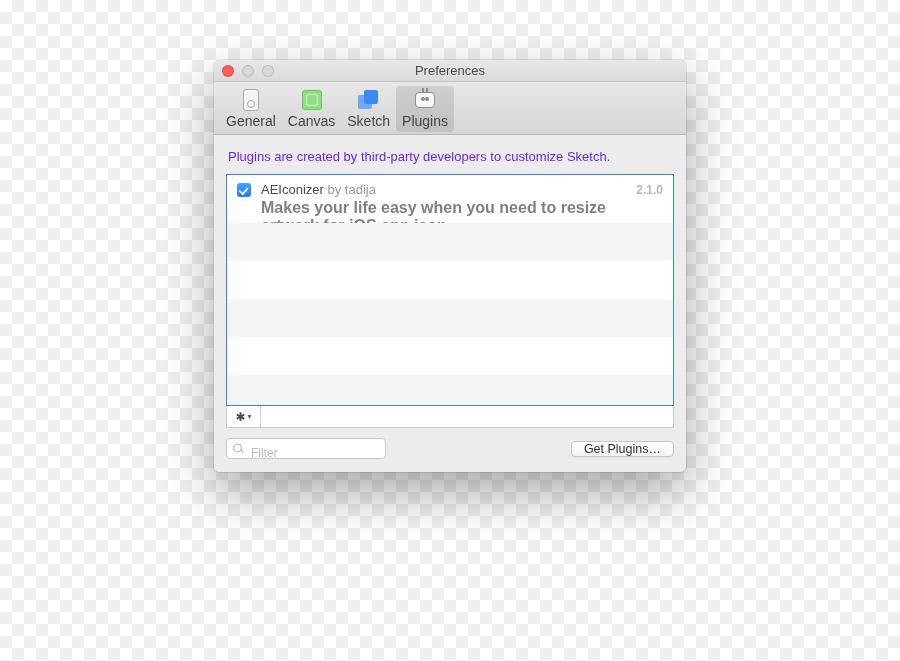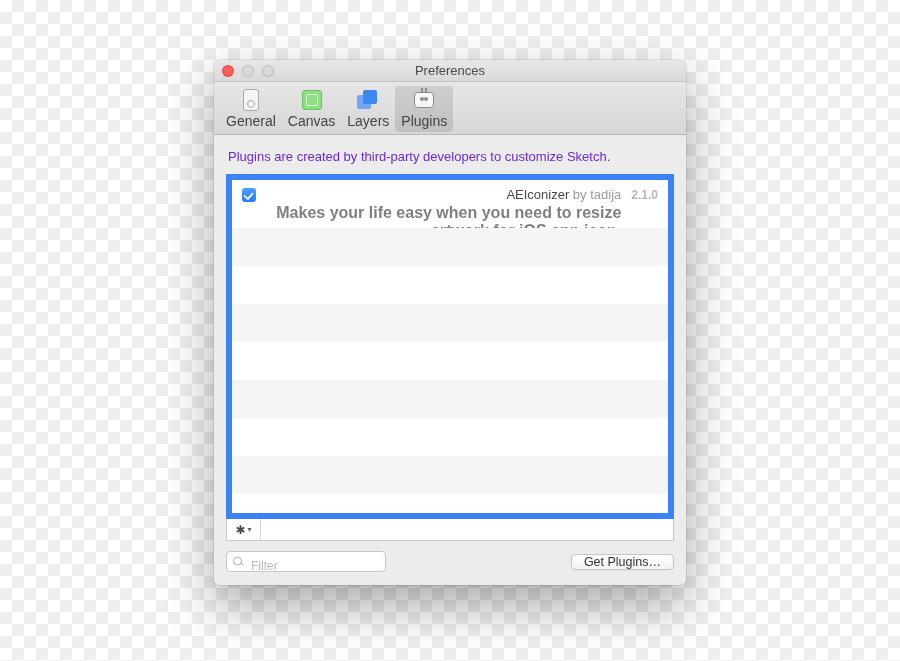--- a/index.html
+++ b/index.html
@@ -119,26 +119,25 @@
       background: #ececec;
       padding: 12px;
     }
     .intro {
       color: #6d28d9;
       font-size: 13px;
       margin: 2px 2px 10px 2px;
     }
     .plugin-list {
       background: #fff;
-      border: 6px solid #3b82f6;
+      border: 1px solid #3b82f6;
       border-radius: 0;
-      height: 345px;
+      height: 232px;
       overflow: hidden;
       position: relative;
-      text-align: right;
     }
     .plugin-row {
       padding: 7px 10px 8px 10px;
       border-bottom: 1px solid #f0f0f0;
       display: flex;
       gap: 10px;
     }
     .stripes {
       position: absolute;
       left: 0; right: 0;
@@ -259,21 +258,21 @@
         </div>
       <div class="label">Canvas</div>
     </div>
     <div class="toolbar-item">
       <div class="icon-box">
           <div class="icon-layers">
             <div class="sq sq1"></div>
             <div class="sq sq2"></div>
           </div>
         </div>
-      <div class="label">Layers</div>
+      <div class="label">Sketch</div>
     </div>
     <div class="toolbar-item selected">
       <div class="icon-box">
           <div class="icon-plugins">
             <span class="prong1"></span>
             <span class="prong2"></span>
           </div>
         </div>
       <div class="label">Plugins</div>
     </div>

